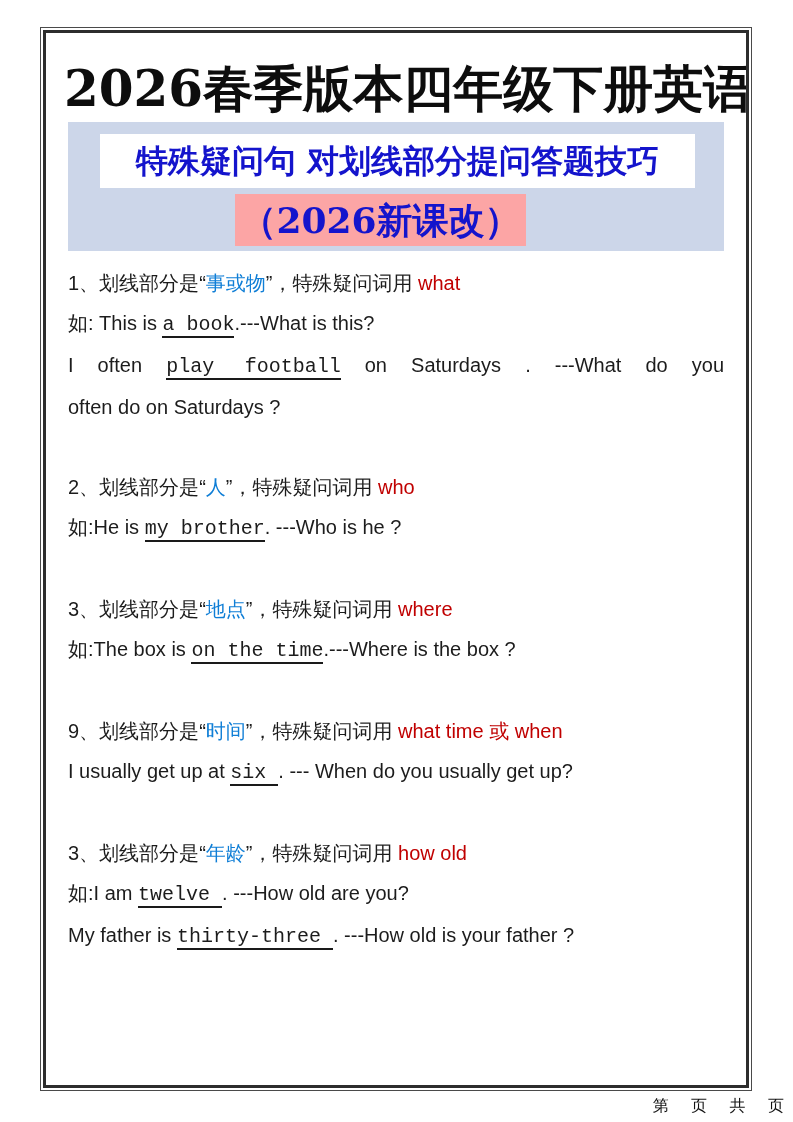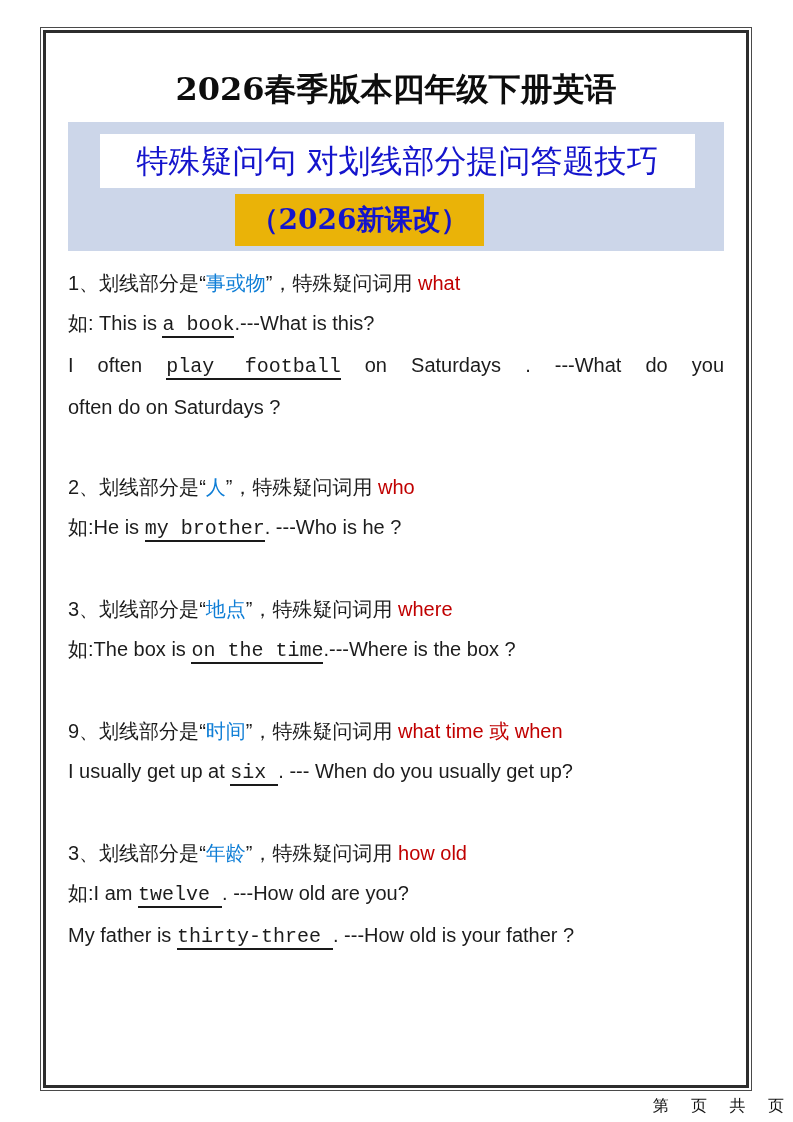--- a/index.html
+++ b/index.html
@@ -27,50 +27,50 @@
     box-sizing: border-box;
     padding: 0 22px;
     overflow: hidden;
   }
   
   .doc-title {
     margin: 30px -4px 0 -4px;
     text-align: center;
     font-family: "DejaVu Serif", serif;
     font-weight: bold;
-    font-size: 32px;
+    font-size: 50px;
     line-height: 52px;
     color: #0d0d0d;
     white-space: nowrap;
   }
   
   .banner {
     margin-top: 7px;
     background: #ccd6e9;
     padding: 12px 0 5px 0;
   }
   .banner-row1 {
     margin: 0 29px 0 32px;
     background: #ffffff;
     text-align: center;
     font-family: "DejaVu Serif", serif;
-    font-weight: normal;
+    font-weight: bold;
     font-size: 32px;
     line-height: 54px;
     color: #1414cc;
     white-space: nowrap;
   }
   .banner-row2 {
     margin: 6px 0 0 167px;
-    width: 249px;
-    background: #eab308;
+    width: 291px;
+    background: #fca5a5;
     text-align: center;
     font-family: "DejaVu Serif", serif;
     font-weight: bold;
-    font-size: 28px;
+    font-size: 36px;
     line-height: 52px;
     color: #1414cc;
     white-space: nowrap;
   }
   
   .content {
     margin-top: 12px;
     font-size: 20px;
     line-height: 40px;
     color: #1c1c1c;

